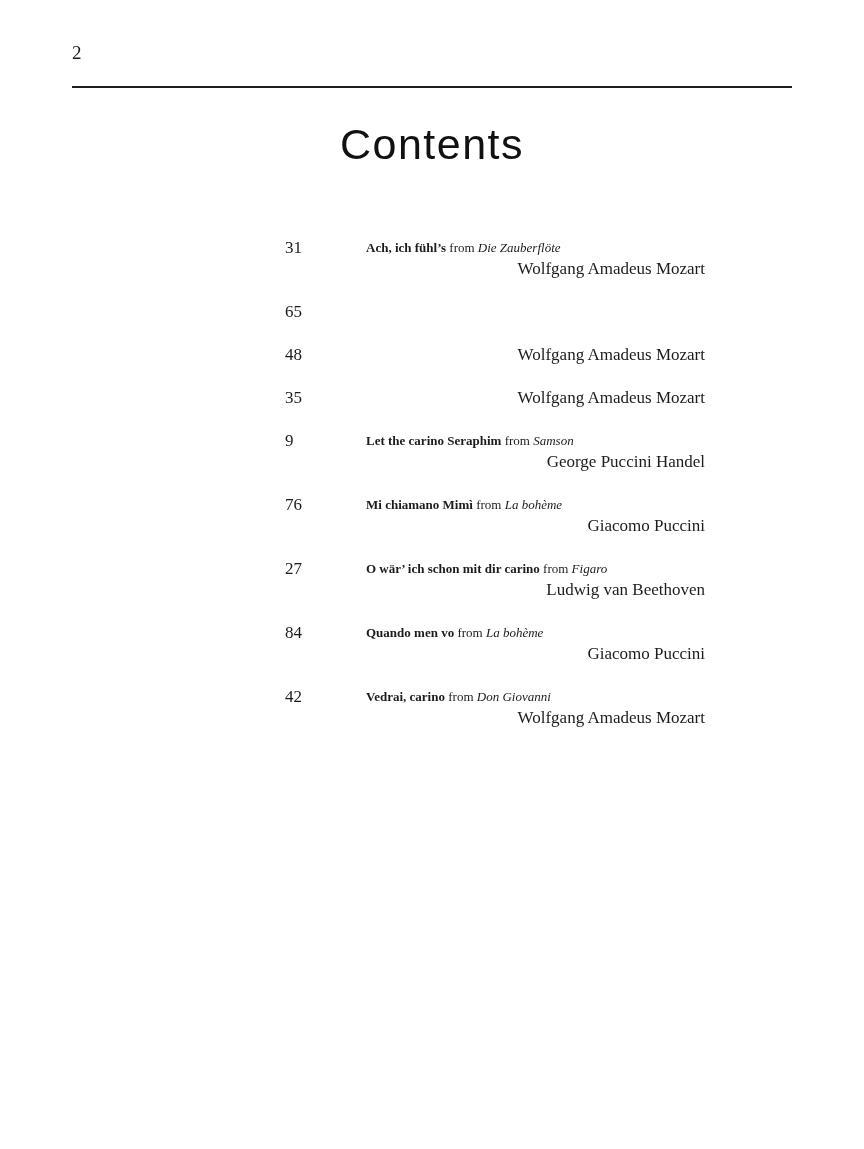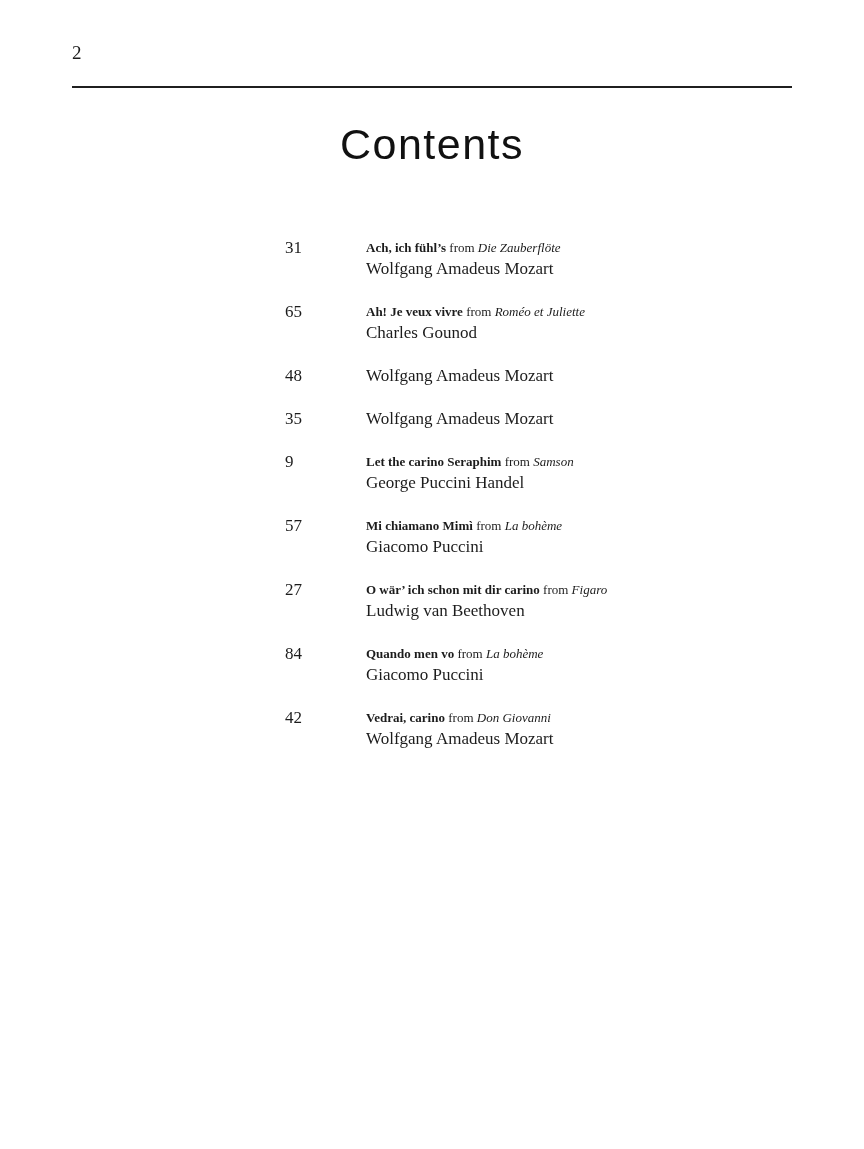--- a/index.html
+++ b/index.html
@@ -72,20 +72,21 @@
   }
   .aria-title {
     font-weight: bold;
   }
   .opera-title {
     font-style: italic;
   }
   .composer {
     font-size: 17px;
     line-height: 21px;
+    text-align: right;
   }
 </style>
 </head>
 <body>
 
 <div class="page">
   <div class="page-number">2</div>
   <div class="top-rule"></div>
   <div class="contents-title">Contents</div>
   <div class="toc-list">
@@ -96,28 +97,20 @@
         <span class="aria-title">Ach, ich fühl’s</span>
         <span class="from-label">from</span>
         <span class="opera-title">Die Zauberflöte</span>
       </div>
       <div class="composer">Wolfgang Amadeus Mozart</div>
     </div>
   </div>
 
   <div class="entry">
     <div class="page-num">65</div>
-    <div class="entry-text">
-      <div class="title-line">
-        <span class="aria-title">Ah! Je veux vivre</span>
-        <span class="from-label">from</span>
-        <span class="opera-title">Roméo et Juliette</span>
-      </div>
-      <div class="composer">Charles Gounod</div>
-    </div>
   </div>
 
   <div class="entry">
     <div class="page-num">48</div>
     <div class="entry-text">
       <div class="composer">Wolfgang Amadeus Mozart</div>
     </div>
   </div>
 
   <div class="entry">
@@ -133,21 +126,21 @@
       <div class="title-line">
         <span class="aria-title">Let the carino Seraphim</span>
         <span class="from-label">from</span>
         <span class="opera-title">Samson</span>
       </div>
       <div class="composer">George Puccini Handel</div>
     </div>
   </div>
 
   <div class="entry">
-    <div class="page-num">57</div>
+    <div class="page-num">76</div>
     <div class="entry-text">
       <div class="title-line">
         <span class="aria-title">Mi chiamano Mimì</span>
         <span class="from-label">from</span>
         <span class="opera-title">La bohème</span>
       </div>
       <div class="composer">Giacomo Puccini</div>
     </div>
   </div>
 

